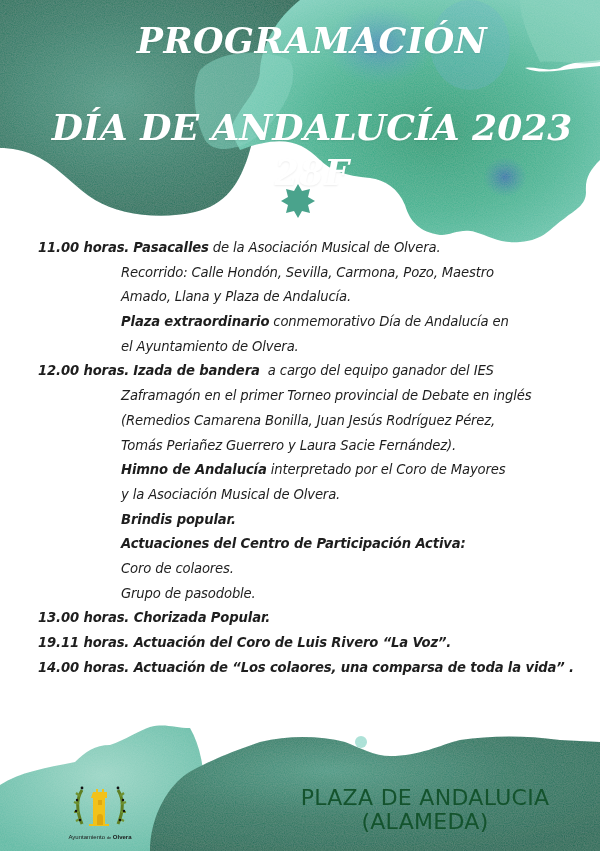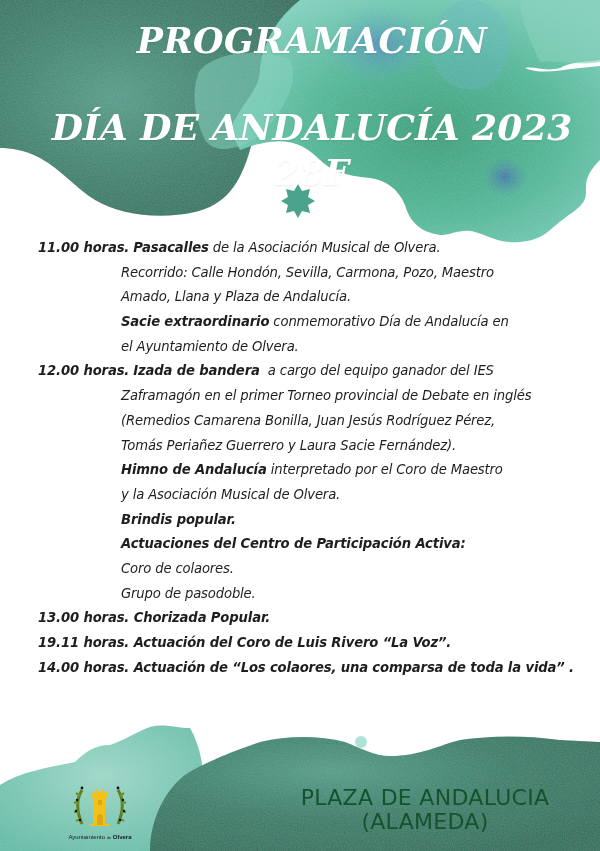--- a/index.html
+++ b/index.html
@@ -197,41 +197,41 @@
     <span class="b">11.00 horas.</span>
     <span class="b">Pasacalles</span><span> de la Asociación Musical de Olvera.</span>
   </div>
   <div class="row indent">
     <span>Recorrido: Calle Hondón, Sevilla, Carmona, Pozo, Maestro</span>
   </div>
   <div class="row indent">
     <span>Amado, Llana y Plaza de Andalucía.</span>
   </div>
   <div class="row indent">
-    <span class="b">Sacie extraordinario</span><span> conmemorativo Día de Andalucía en</span>
+    <span class="b">Plaza extraordinario</span><span> conmemorativo Día de Andalucía en</span>
   </div>
   <div class="row indent">
     <span>el Ayuntamiento de Olvera.</span>
   </div>
 
   <div class="row">
     <span class="b">12.00 horas.</span>
     <span class="b">Izada de bandera</span><span style="white-space:pre">  a cargo del equipo ganador del IES</span>
   </div>
   <div class="row indent">
     <span>Zaframagón en el primer Torneo provincial de Debate en inglés</span>
   </div>
   <div class="row indent">
     <span>(Remedios Camarena Bonilla, Juan Jesús Rodríguez Pérez,</span>
   </div>
   <div class="row indent">
     <span>Tomás Periañez Guerrero y Laura Sacie Fernández).</span>
   </div>
   <div class="row indent">
-    <span class="b">Himno de Andalucía</span><span> interpretado por el Coro de Maestro</span>
+    <span class="b">Himno de Andalucía</span><span> interpretado por el Coro de Mayores</span>
   </div>
   <div class="row indent">
     <span>y la Asociación Musical de Olvera.</span>
   </div>
   <div class="row indent">
     <span class="b">Brindis popular.</span>
   </div>
   <div class="row indent">
     <span class="b">Actuaciones del Centro de Participación Activa:</span>
   </div>

